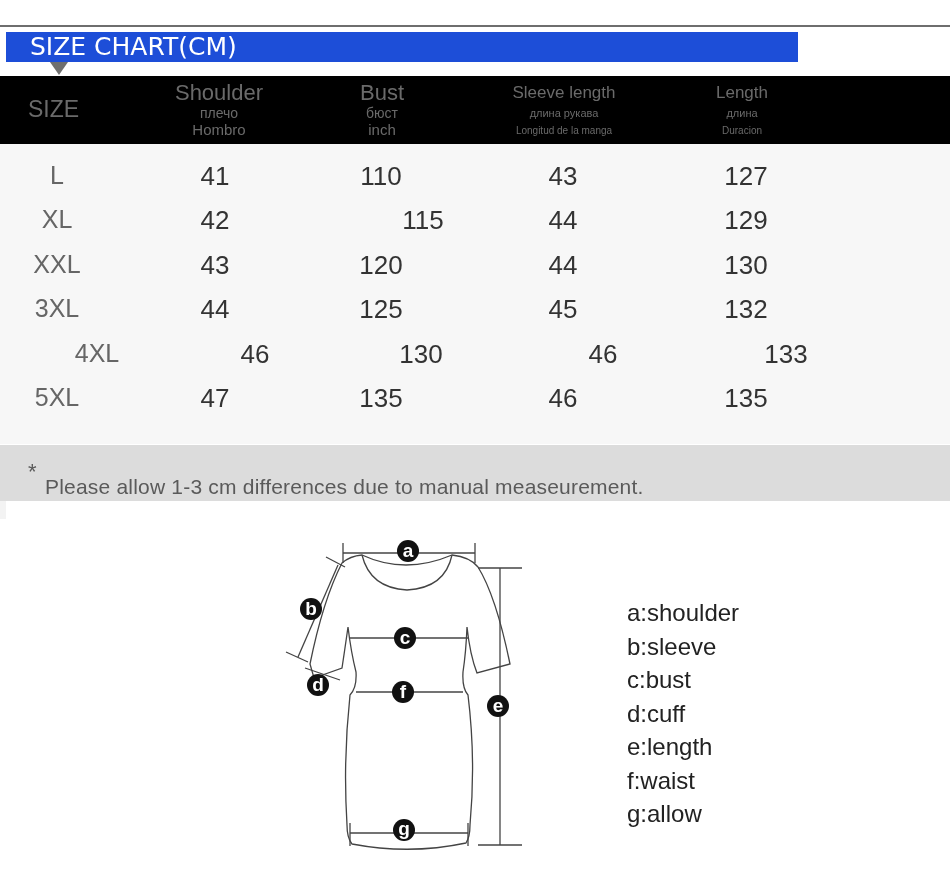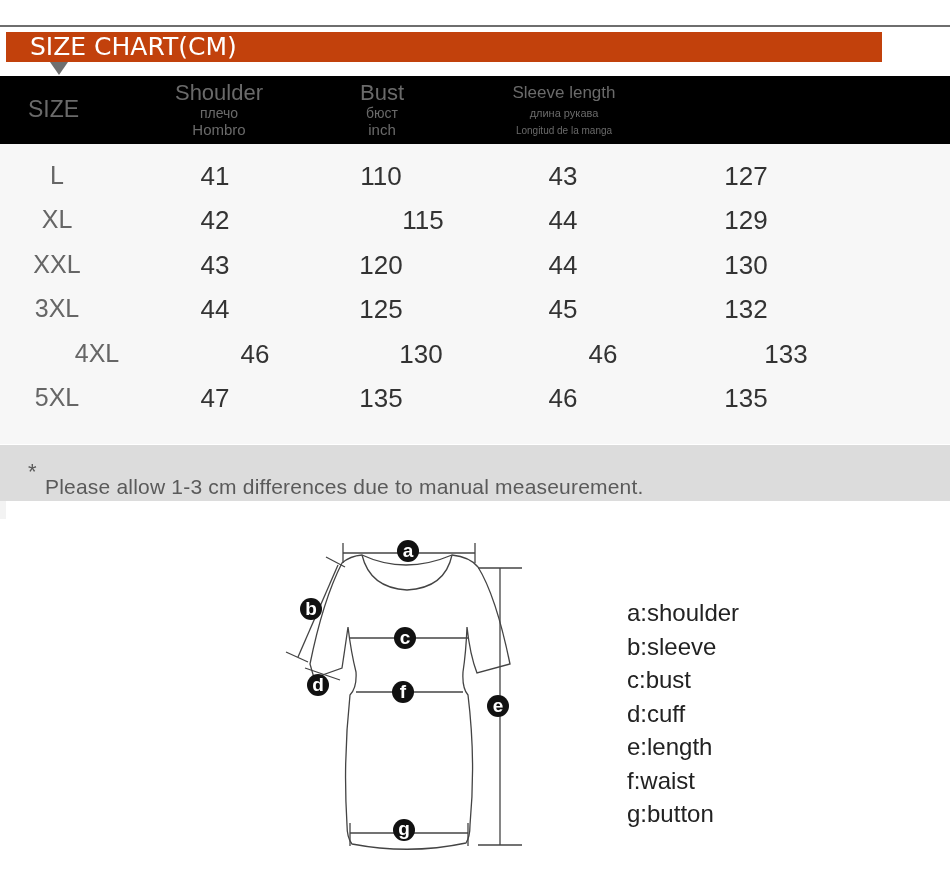--- a/index.html
+++ b/index.html
@@ -1,18 +1,18 @@
 <!DOCTYPE html>
 <html><head>
 <meta charset="utf-8">
 <style>
   html, body { margin:0; padding:0; background:#ffffff; }
   body { width:950px; height:893px; position:relative; overflow:hidden; font-family:"Liberation Sans", sans-serif; }
   .top-rule { position:absolute; left:0; top:25px; width:950px; height:2px; background:#6e6e6e; }
-  .title-bar { position:absolute; left:6px; top:32px; width:876px; height:30px; background:#c2410c; }
+  .title-bar { position:absolute; left:6px; top:32px; width:792px; height:30px; background:#1d4ed8; }
   .title-text { position:absolute; left:24px; top:-1px; font-family:"DejaVu Sans", sans-serif; font-size:25px; color:#ffffff; letter-spacing:0px; line-height:32px; }
   .title-arrow { position:absolute; left:50px; top:62px; width:0; height:0; border-left:9px solid transparent; border-right:9px solid transparent; border-top:13px solid #6f6f6f; }
   .header { position:absolute; left:0; top:76px; width:950px; height:72px; background:#000000; color:#6a6a6a; }
   .hcell { position:absolute; top:0; height:68px; text-align:center; transform:translateX(-50%); white-space:nowrap; }
   .size-head { position:absolute; left:28px; top:20px; font-size:23px; color:#6a6a6a; }
   .h-main { display:block; font-size:22px; line-height:24px; margin-top:5px; }
   .h-ru { display:block; font-size:14px; line-height:16px; }
   .h-es { display:block; font-size:15px; line-height:17px; }
   .h-main.s { font-size:17px; line-height:22px; margin-top:6px; }
   .h-ru.s { font-size:11px; line-height:18px; }
@@ -49,20 +49,25 @@
   </div>
   <div class="hcell" style="left:382px;">
     <span class="h-main">Bust</span>
     <span class="h-ru">бюст</span>
     <span class="h-es">inch</span>
   </div>
   <div class="hcell" style="left:564px;">
     <span class="h-main s">Sleeve length</span>
     <span class="h-ru s">длина рукава</span>
     <span class="h-es s">Longitud de la manga</span>
+  </div>
+  <div class="hcell" style="left:742px;">
+    <span class="h-main s">Length</span>
+    <span class="h-ru s">длина</span>
+    <span class="h-es s">Duracion</span>
   </div>
 </div>
 
 <div class="body">
   <div class="row" style="top:9px;">
     <span class="cell size" style="left:57px;">L</span>
     <span class="cell" style="left:215px;">41</span>
     <span class="cell" style="left:381px;">110</span>
     <span class="cell" style="left:563px;">43</span>
     <span class="cell" style="left:746px;">127</span>
@@ -159,14 +164,14 @@
   </svg>
 </div>
 
 <div class="legend">
   <div class="legend-item">a:shoulder</div>
   <div class="legend-item">b:sleeve</div>
   <div class="legend-item">c:bust</div>
   <div class="legend-item">d:cuff</div>
   <div class="legend-item">e:length</div>
   <div class="legend-item">f:waist</div>
-  <div class="legend-item">g:button</div>
+  <div class="legend-item">g:allow</div>
 </div>
 
 </body></html>

